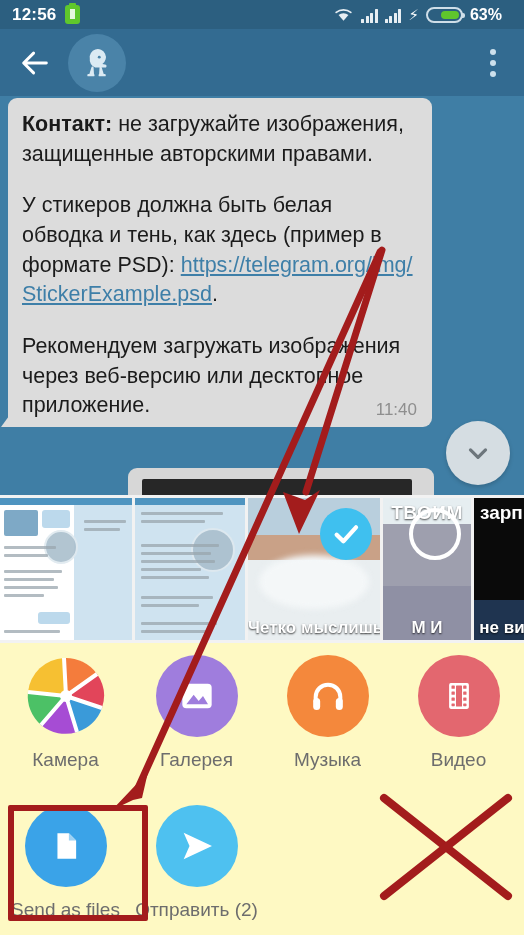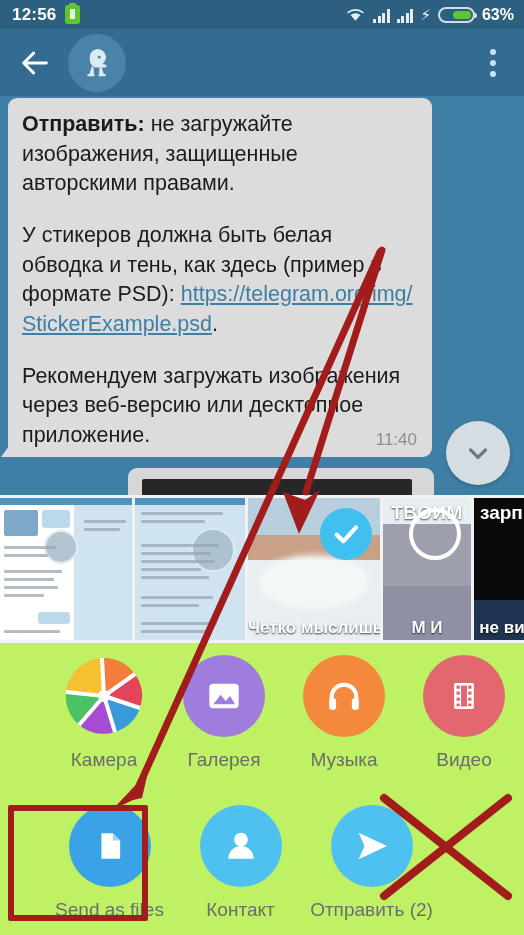--- a/index.html
+++ b/index.html
@@ -7,21 +7,21 @@
     width: 524px; height: 935px;
     font-family: "Liberation Sans", "DejaVu Sans", sans-serif;
     overflow: hidden; background: #ffffff;
   }
   #app { position: relative; width: 524px; height: 935px; overflow: hidden; }
 
   
   .statusbar {
     position: absolute; left: 0; top: 0; width: 524px; height: 29px;
     background: #2c5f80; color: #ffffff;
-    display: flex; align-items: center; padding: 0 10px 0 12px;
+    display: flex; align-items: center; padding: 0 22px 0 12px;
   }
   .sb-clock { font-size: 17px; font-weight: 700; letter-spacing: 0.2px; }
   .sb-batt-chip {
     width: 15px; height: 19px; margin-left: 9px; border-radius: 3px;
     background: #5fc72c; position: relative;
   }
   .sb-batt-chip::before {
     content: ""; position: absolute; left: 4px; top: -2.5px;
     width: 7px; height: 3px; border-radius: 1px; background: #5fc72c;
   }
@@ -173,22 +173,21 @@
     display: flex; align-items: center; justify-content: center;
   }
   .sel-ring {
     position: absolute; right: 10px; top: 10px; width: 52px; height: 52px;
     border-radius: 50%; border: 4px solid #ffffff;
   }
 
   
   .attach {
     position: absolute; left: 0; top: 643px; width: 524px; height: 292px;
-    background: #bef264;
-    padding-left: 44px;
+    background: #fef9c3;
   }
   .att-row { display: flex; }
   .att-item {
     width: 131px; padding-top: 12px;
     display: flex; flex-direction: column; align-items: center;
   }
   .att-circle {
     width: 82px; height: 82px; border-radius: 50%;
     display: flex; align-items: center; justify-content: center;
   }
@@ -256,21 +255,21 @@
     <div class="kebab">
         <i></i>
         <i></i>
         <i></i>
       </div>
   </div>
 
   <div class="chat">
     <div class="bubble">
       <div class="msg-text">
-        <b>Отправить:</b><span> не загружайте изображения, защищенные авторскими правами.</span>
+        <b>Контакт:</b><span> не загружайте изображения, защищенные авторскими правами.</span>
         <div class="msg-gap"></div>
         <span>У стикеров должна быть белая обводка и тень, как здесь (пример в формате PSD): </span><span class="lnk">https://telegram.org/img/StickerExample.psd</span><span>.</span>
         <div class="msg-gap"></div>
         <span>Рекомендуем загружать изображения через веб-версию или десктопное приложение.</span>
       </div>
       <div class="msg-time">11:40</div>
     </div>
 
     <div class="bubble-next">
         <i></i>
@@ -424,29 +423,20 @@
       <div class="att-item">
         <div class="att-circle" style="background:#3aa3e8">
           <svg viewBox="0 0 24 24" width="38" height="38">
             <path d="M6.6 4 h7.2 l4.6 4.6 V20 H6.6 Z" fill="#ffffff"></path>
             <path d="M13.8 4 v4.6 h4.6 Z" fill="#9ed2f4"></path>
           </svg>
         </div>
         <div class="att-label">Send as files</div>
       </div>
 
-      <div class="att-item">
-        <div class="att-circle" style="background:#4ec1f0">
-          <svg viewBox="0 0 24 24" width="40" height="40">
-            <circle cx="12" cy="8.2" r="4.1" fill="#ffffff"></circle>
-            <path d="M4.4 19.6 a7.6 7.6 0 0 1 15.2 0 Z" fill="#ffffff"></path>
-          </svg>
-        </div>
-        <div class="att-label">Контакт</div>
-      </div>
 
 
       <div class="att-item">
         <div class="att-circle" style="background:#4ec1f0">
           <svg viewBox="0 0 24 24" width="40" height="40">
             <path d="M4 4 L21 12 L4 20 L7.5 12 Z" fill="#ffffff"></path>
           </svg>
         </div>
         <div class="att-label">Отправить (2)</div>
       </div>

